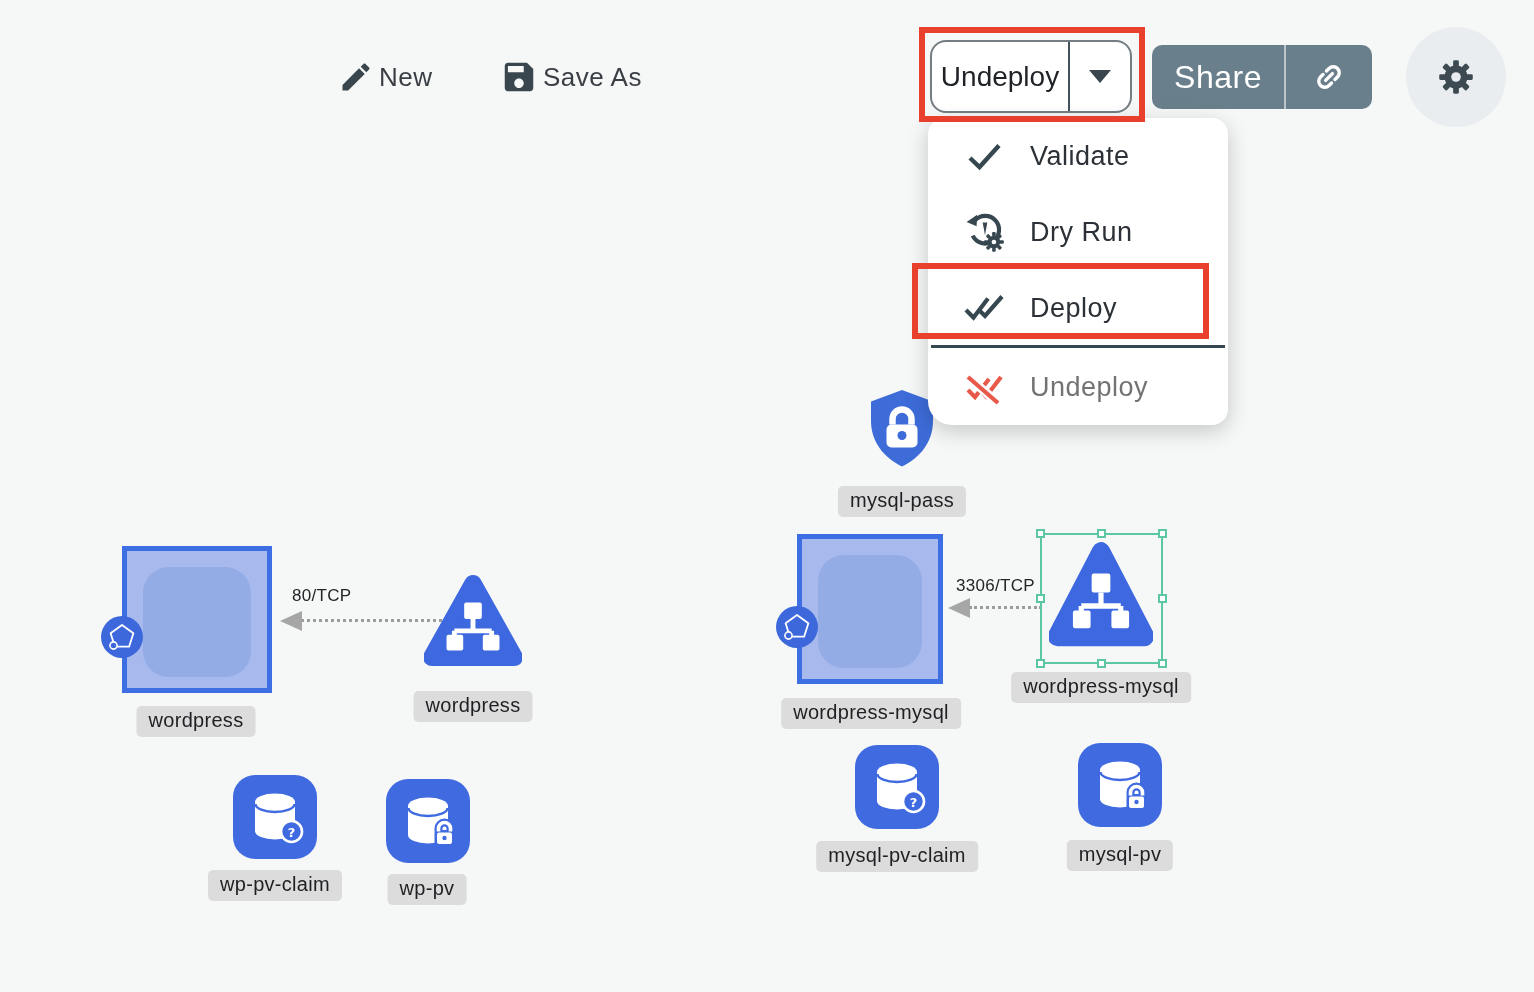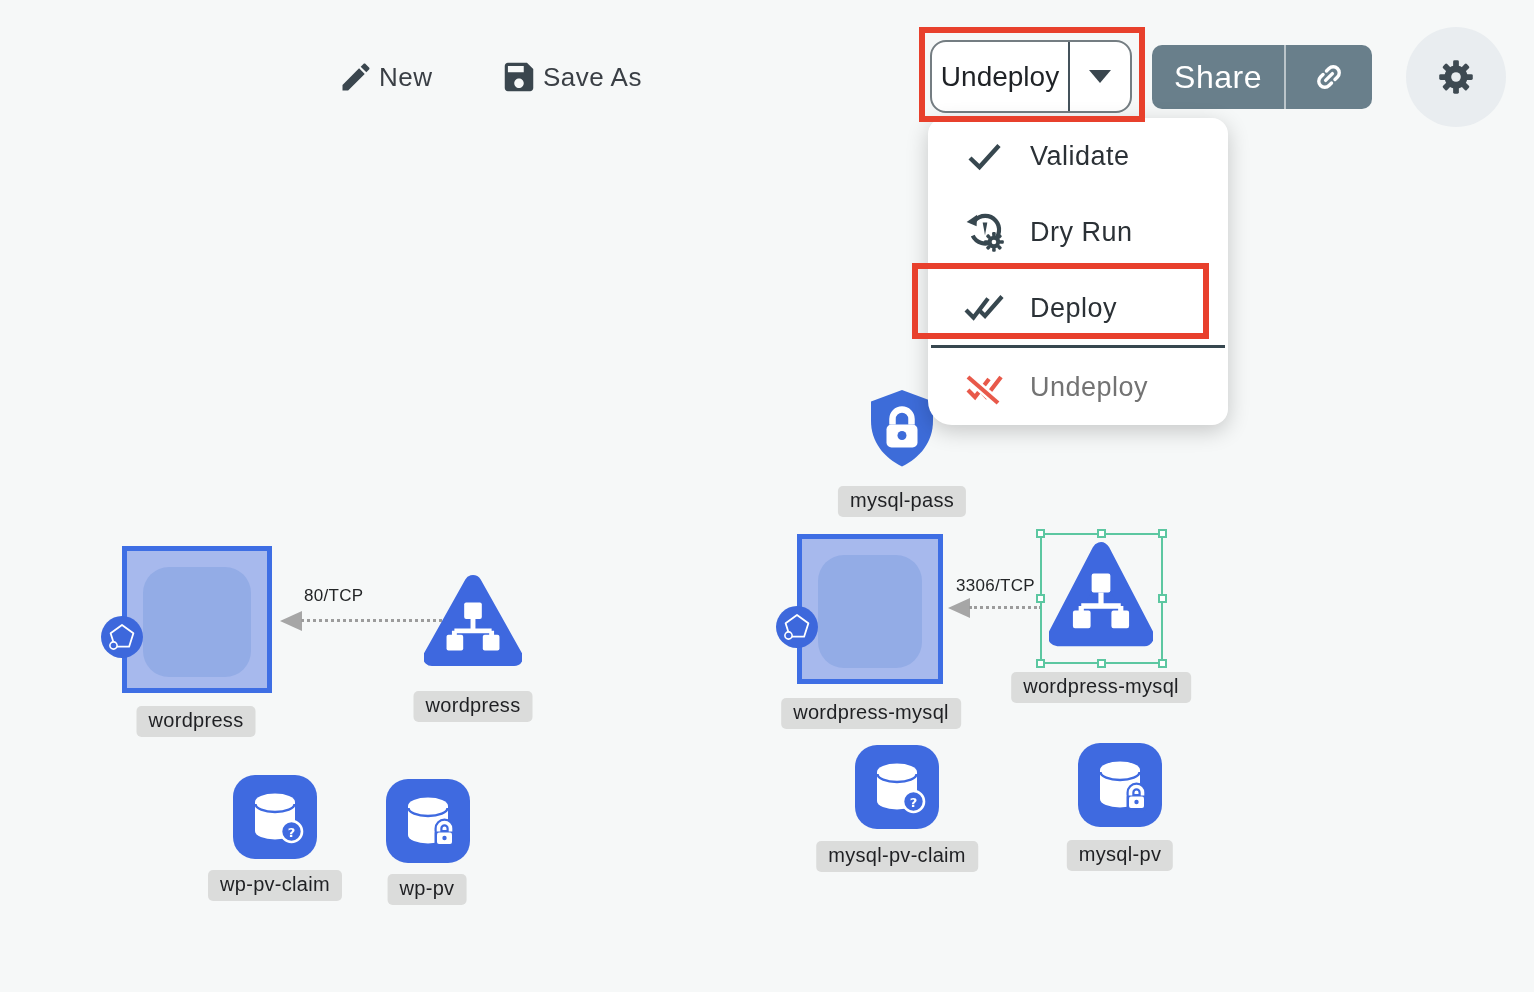--- a/index.html
+++ b/index.html
@@ -242,21 +242,21 @@
       <rect x="23" y="62" width="17" height="16" rx="2" fill="#fff"></rect>
       <rect x="60" y="62" width="17" height="16" rx="2" fill="#fff"></rect>
     </svg>
   </div>
   <span class="chip" style="left:473px;top:691px">wordpress</span>
 
   <div class="edge" style="left:280px;top:611px;width:163px">
     <span class="ahead"></span>
     <span class="dotline"></span>
   </div>
-  <span class="edge-label" style="left:304px;top:586px">80/TCP</span>
+  <span class="edge-label" style="left:292px;top:586px">80/TCP</span>
 
   <div class="squircle" style="left:233px;top:775px">
     <svg width="84" height="84" viewBox="0 0 84 84">
       <ellipse cx="42" cy="27" rx="20" ry="8.5" fill="#fff"></ellipse>
       <rect x="22" y="27" width="40" height="29" fill="#fff"></rect>
       <ellipse cx="42" cy="56" rx="20" ry="8.5" fill="#fff"></ellipse>
       <path d="M22.5 29 a19.5 8 0 0 0 39 0" stroke="#3F6AE0" stroke-width="2.4" fill="none"></path>
       <circle cx="58.5" cy="56.5" r="10.5" fill="#3F6AE0" stroke="#fff" stroke-width="2.6"></circle>
       <text x="58.5" y="61.5" text-anchor="middle" font-family="DejaVu Sans, sans-serif" font-size="13" font-weight="bold" fill="#fff">?</text>
     </svg>

